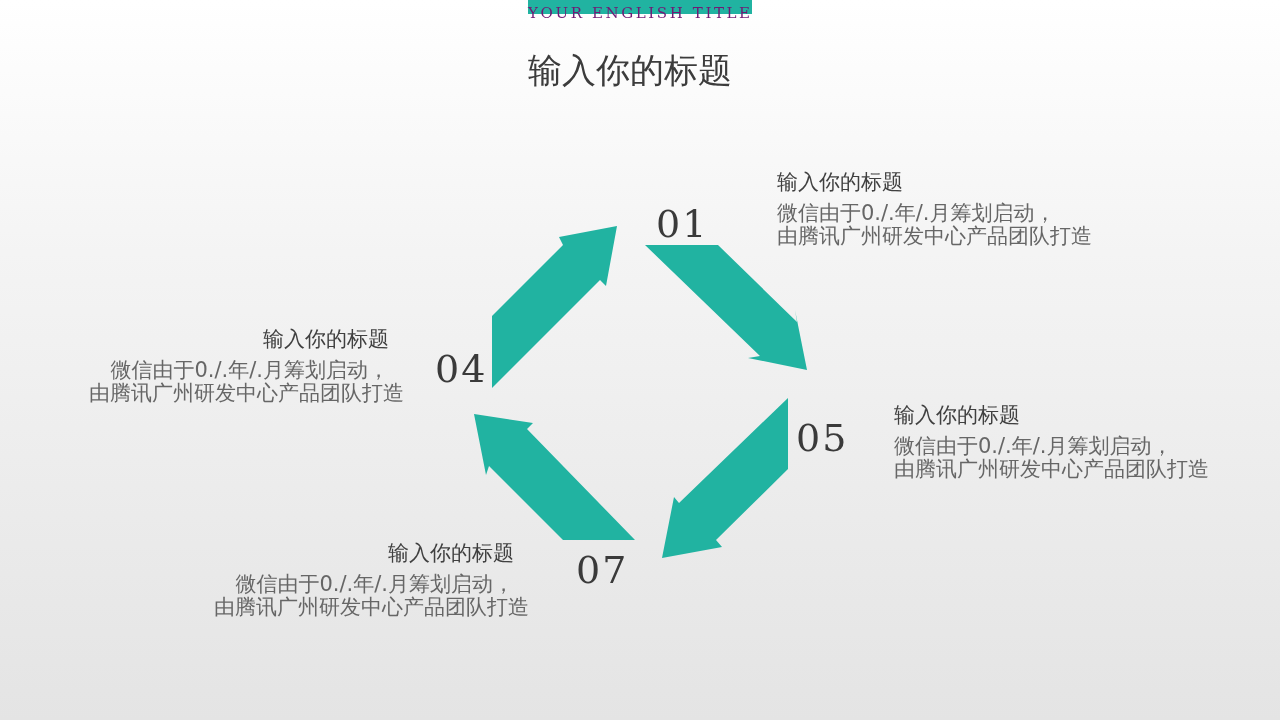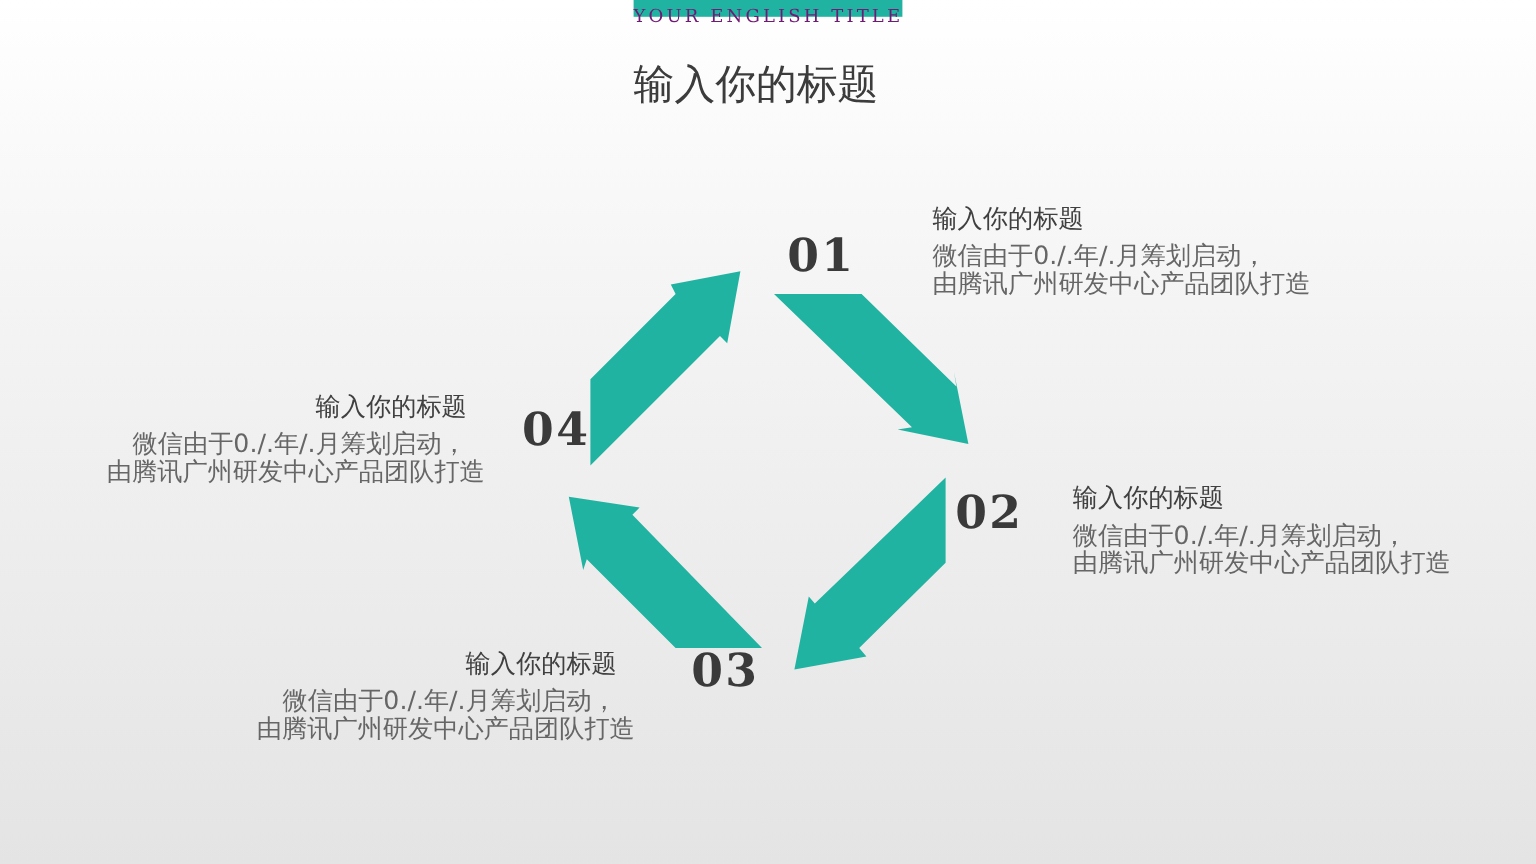--- a/index.html
+++ b/index.html
@@ -15,21 +15,21 @@
     font-family:"DejaVu Serif", serif; font-size:15px; letter-spacing:2.6px; color:#701a75;
     white-space:nowrap;
   }
   .main-title {
     position:absolute; left:528px; top:48px; width:230px;
     font-family:"DejaVu Sans", sans-serif; font-size:34px; color:#3c3c3c; white-space:nowrap;
   }
   svg.cycle { position:absolute; left:0; top:0; }
   .num {
     position:absolute; font-family:"DejaVu Serif", serif; font-size:38px; color:#3a3a3a;
-    letter-spacing:2px; font-weight:700;
+    letter-spacing:2px; font-weight:400;margin-top:12px;
   }
   .block { position:absolute; width:300px; }
   .block .h {
     font-family:"DejaVu Sans", sans-serif; font-size:21px; color:#404040; margin-bottom:6px; white-space:nowrap;
   }
   .block .p {
     font-family:"DejaVu Sans", sans-serif; font-size:21px; line-height:23px; color:#666; white-space:nowrap;
   }
   .right { text-align:left; }
   .left { text-align:right; }
@@ -46,22 +46,22 @@
   <polygon fill="#21b3a1" points="645,245 718,245 797,322 795,310 807,370 748,358 760,356"></polygon>
 
   <polygon fill="#21b3a1" points="788,398 788,469 716,540 722,547 662,558 674,497 679,503"></polygon>
 
   <polygon fill="#21b3a1" points="635,540 563,540 489,466 486,475 474,414 533,423 527,429"></polygon>
 
   <polygon fill="#21b3a1" points="492,388 492,316 563,245 559,237 617,226 606,286 600,280"></polygon>
 </svg>
 
 <div class="num" style="left:656px; top:190px;">01</div>
-<div class="num" style="left:796px; top:404px;">02</div>
-<div class="num" style="left:576px; top:536px;">03</div>
+<div class="num" style="left:796px; top:404px;">05</div>
+<div class="num" style="left:576px; top:536px;">07</div>
 <div class="num" style="left:435px; top:335px;">04</div>
 
 <div class="block right" style="left:777px; top:168px;">
   <div class="h">输入你的标题</div>
   <div class="p">微信由于0./.年/.月筹划启动，</div>
   <div class="p">由腾讯广州研发中心产品团队打造</div>
 </div>
 
 <div class="block right" style="left:894px; top:401px;">
   <div class="h">输入你的标题</div>

